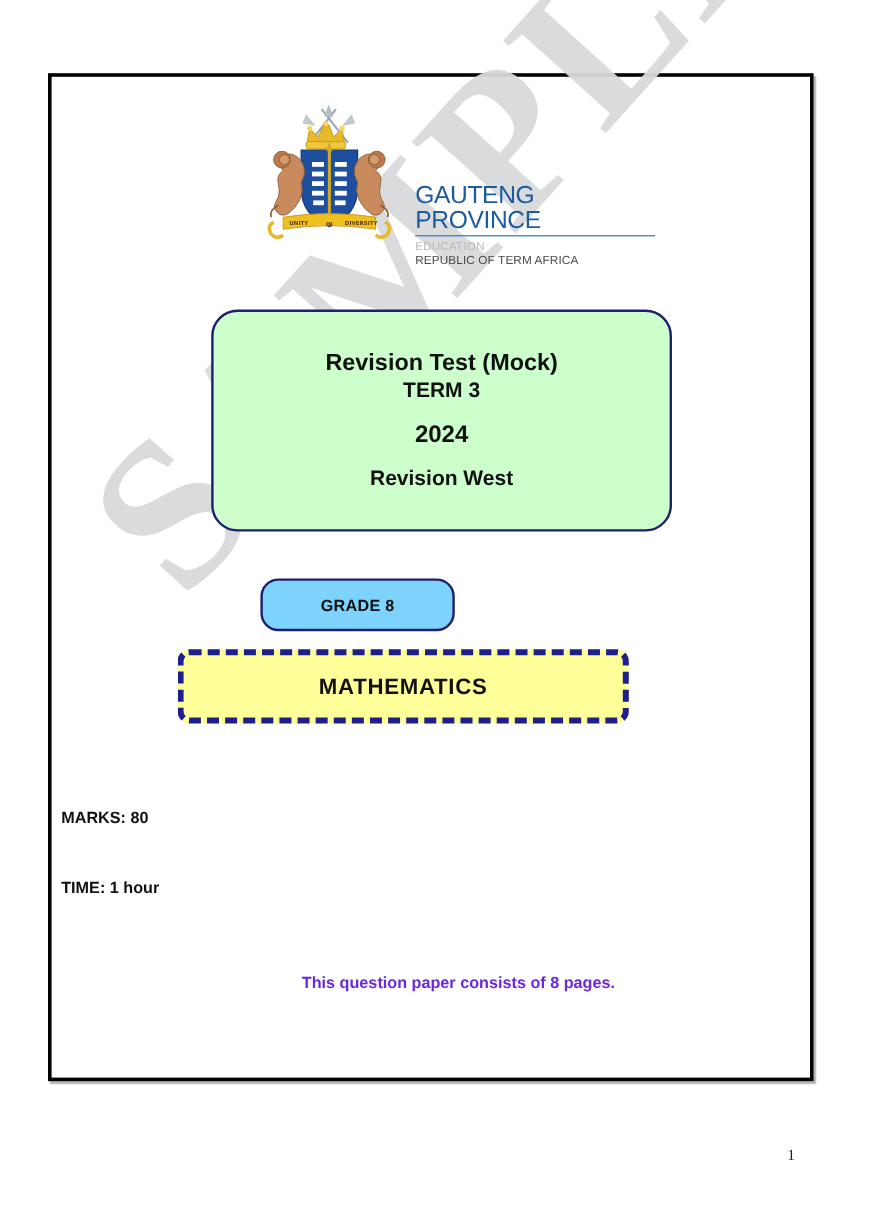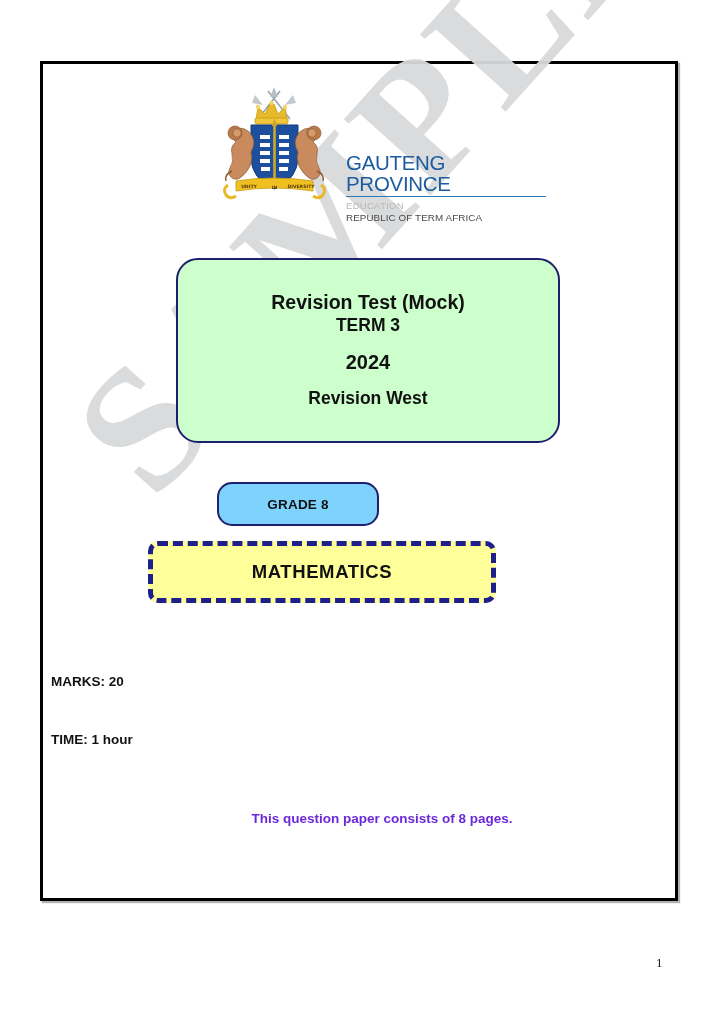--- a/index.html
+++ b/index.html
@@ -166,21 +166,21 @@
     font-weight: 700;
     color: #111111;
     letter-spacing: 0.2px;
   }
 
   
   #subject-box {
     position: absolute;
     left: 108px;
     top: 480px;
-    width: 348px;
+    width: 376px;
     height: 62px;
     background: #ffff99;
     border: 5px dashed #1f1f8c;
     border-radius: 10px;
     box-sizing: border-box;
     display: flex;
     align-items: center;
     justify-content: center;
   }
   #subject-box span {
@@ -317,19 +317,19 @@
   </div>
 
   <div id="grade-box">
     <span>GRADE 8</span>
   </div>
 
   <div id="subject-box">
     <span>MATHEMATICS</span>
   </div>
 
-  <div id="marks-line">MARKS: 20</div>
+  <div id="marks-line">MARKS: 80</div>
   <div id="time-line">TIME: 1 hour</div>
   <div id="pages-note">This question paper consists of 8 pages.</div>
 
 </div>
 
 <div id="page-number">1</div>
 
 </body></html>

